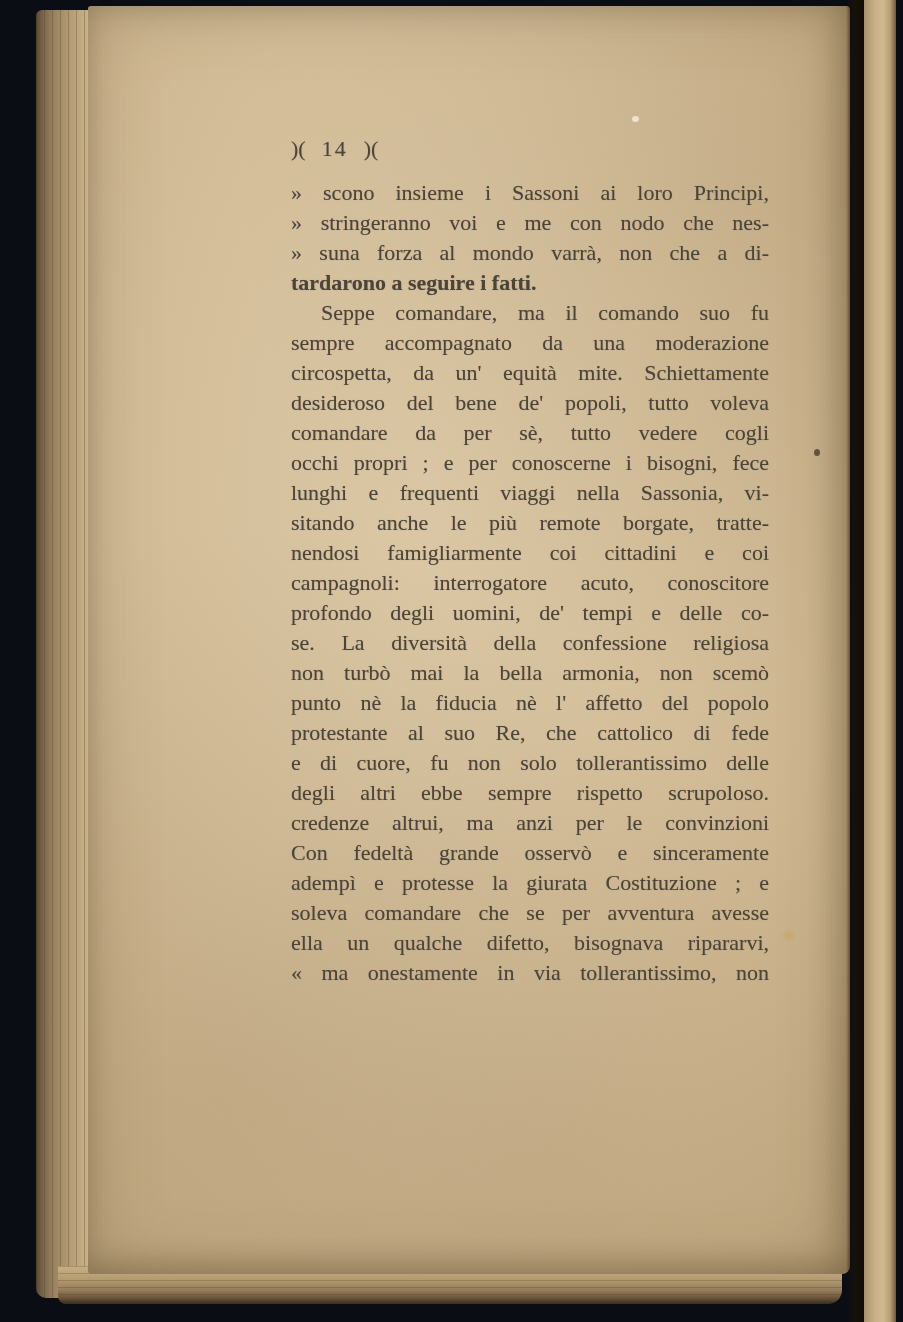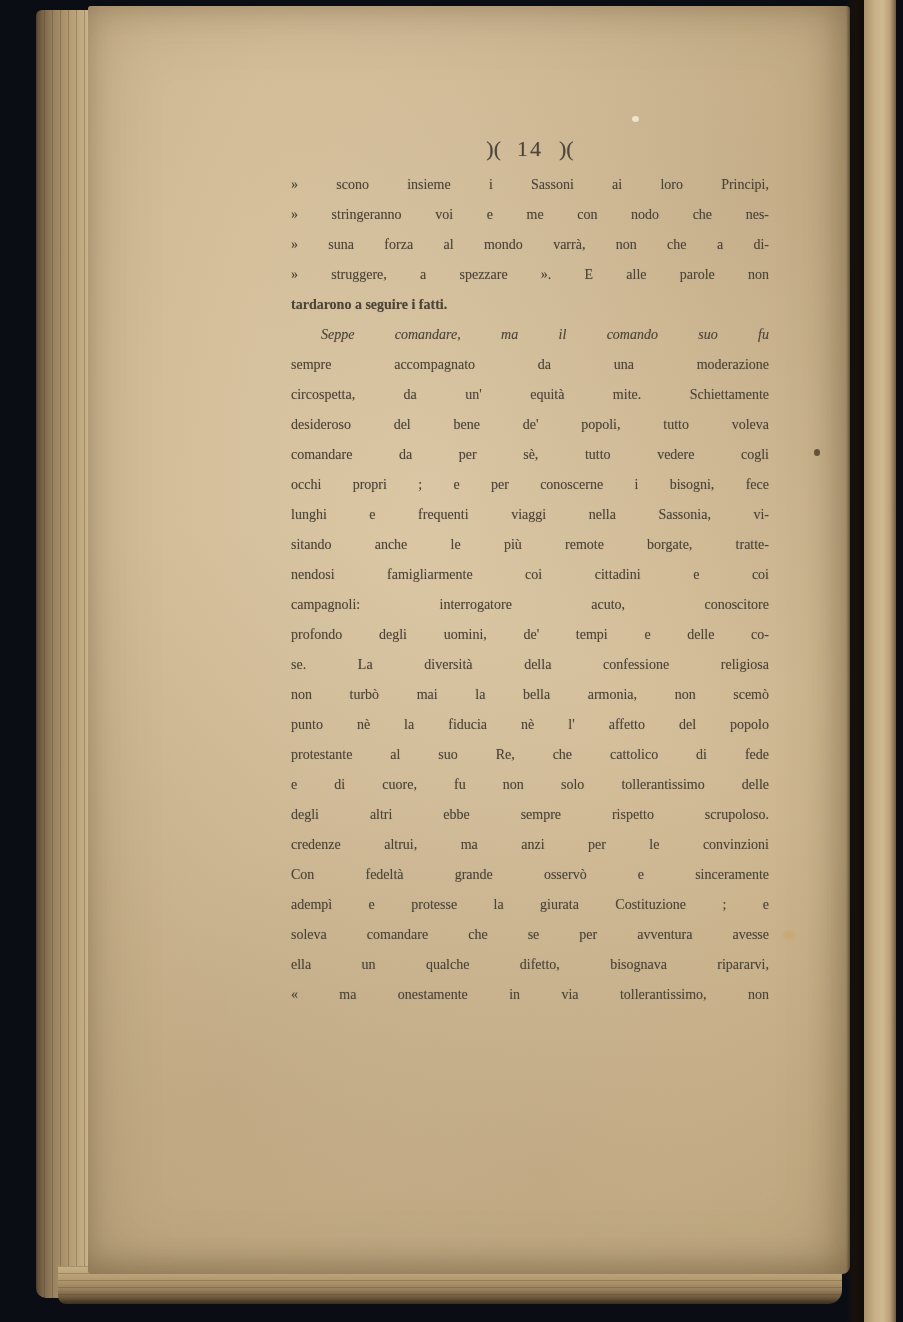--- a/index.html
+++ b/index.html
@@ -55,34 +55,34 @@
 
   
   .next-page {
     position:absolute; left:864px; top:0; width:32px; height:1322px;
     background:linear-gradient(90deg,#a98f67 0%, #c9b28a 35%, #cfb990 60%, #b79e74 82%, #6d5a3e 100%);
   }
 
   
   .page-header {
     position:absolute; left:203px; top:130px; width:478px;
-    text-align:center; font-size:22px; color:#4b453a;
+    text-align:left; font-size:22px; color:#4b453a;
     text-shadow:0 0 1px rgba(75,69,58,.4);
   }
   .page-header .num { margin:0 16px; letter-spacing:2px; }
 
   
   .text-block {
-    position:absolute; left:203px; top:164px; width:478px;
-    font-size:14px; line-height:30px; color:#4b4439;
+    position:absolute; left:203px; top:172px; width:478px;
+    font-size:22px; line-height:30px; color:#4b4439;
     text-shadow:0 0 1px rgba(75,68,57,.35);
   }
   .text-line { text-align:justify; text-align-last:justify; }
   .text-line.end { text-align-last:left;font-weight:bold; }
-  .text-line.indent { text-indent:30px;font-style:italic; }
+  .text-line.indent { text-indent:30px; }
 
   
   .speck { position:absolute; border-radius:50%; }
   .speck-dark  { left:814px; top:449px; width:6px;  height:7px;  background:#55422e; opacity:.85; }
   .speck-stain { left:783px; top:931px; width:12px; height:9px;  background:#c9a45c; opacity:.5; filter:blur(1px); }
   .speck-white { left:544px; top:110px; width:7px;  height:6px;  background:#f2e8d2; opacity:.9; filter:blur(.4px); }
 </style>
 </head>
 <body>
 
@@ -90,21 +90,20 @@
 <div class="edges-bottom"></div>
 
 <div class="page">
   <div class="page-header">
     <span>)(</span><span class="num">14</span><span>)(</span>
   </div>
   <div class="text-block">
       <div class="text-line justify">» scono insieme i Sassoni ai loro Principi,</div>
       <div class="text-line justify">» stringeranno voi e me con nodo che nes-</div>
       <div class="text-line justify">» suna forza al mondo varrà, non che a di-</div>
-      <div class="text-line justify">» struggere, a spezzare ». E alle parole non</div>
       <div class="text-line end">tardarono a seguire i fatti.</div>
       <div class="text-line indent">Seppe comandare, ma il comando suo fu</div>
       <div class="text-line justify">sempre accompagnato da una moderazione</div>
       <div class="text-line justify">circospetta, da un' equità mite. Schiettamente</div>
       <div class="text-line justify">desideroso del bene de' popoli, tutto voleva</div>
       <div class="text-line justify">comandare da per sè, tutto vedere cogli</div>
       <div class="text-line justify">occhi propri ; e per conoscerne i bisogni, fece</div>
       <div class="text-line justify">lunghi e frequenti viaggi nella Sassonia, vi-</div>
       <div class="text-line justify">sitando anche le più remote borgate, tratte-</div>
       <div class="text-line justify">nendosi famigliarmente coi cittadini e coi</div>

